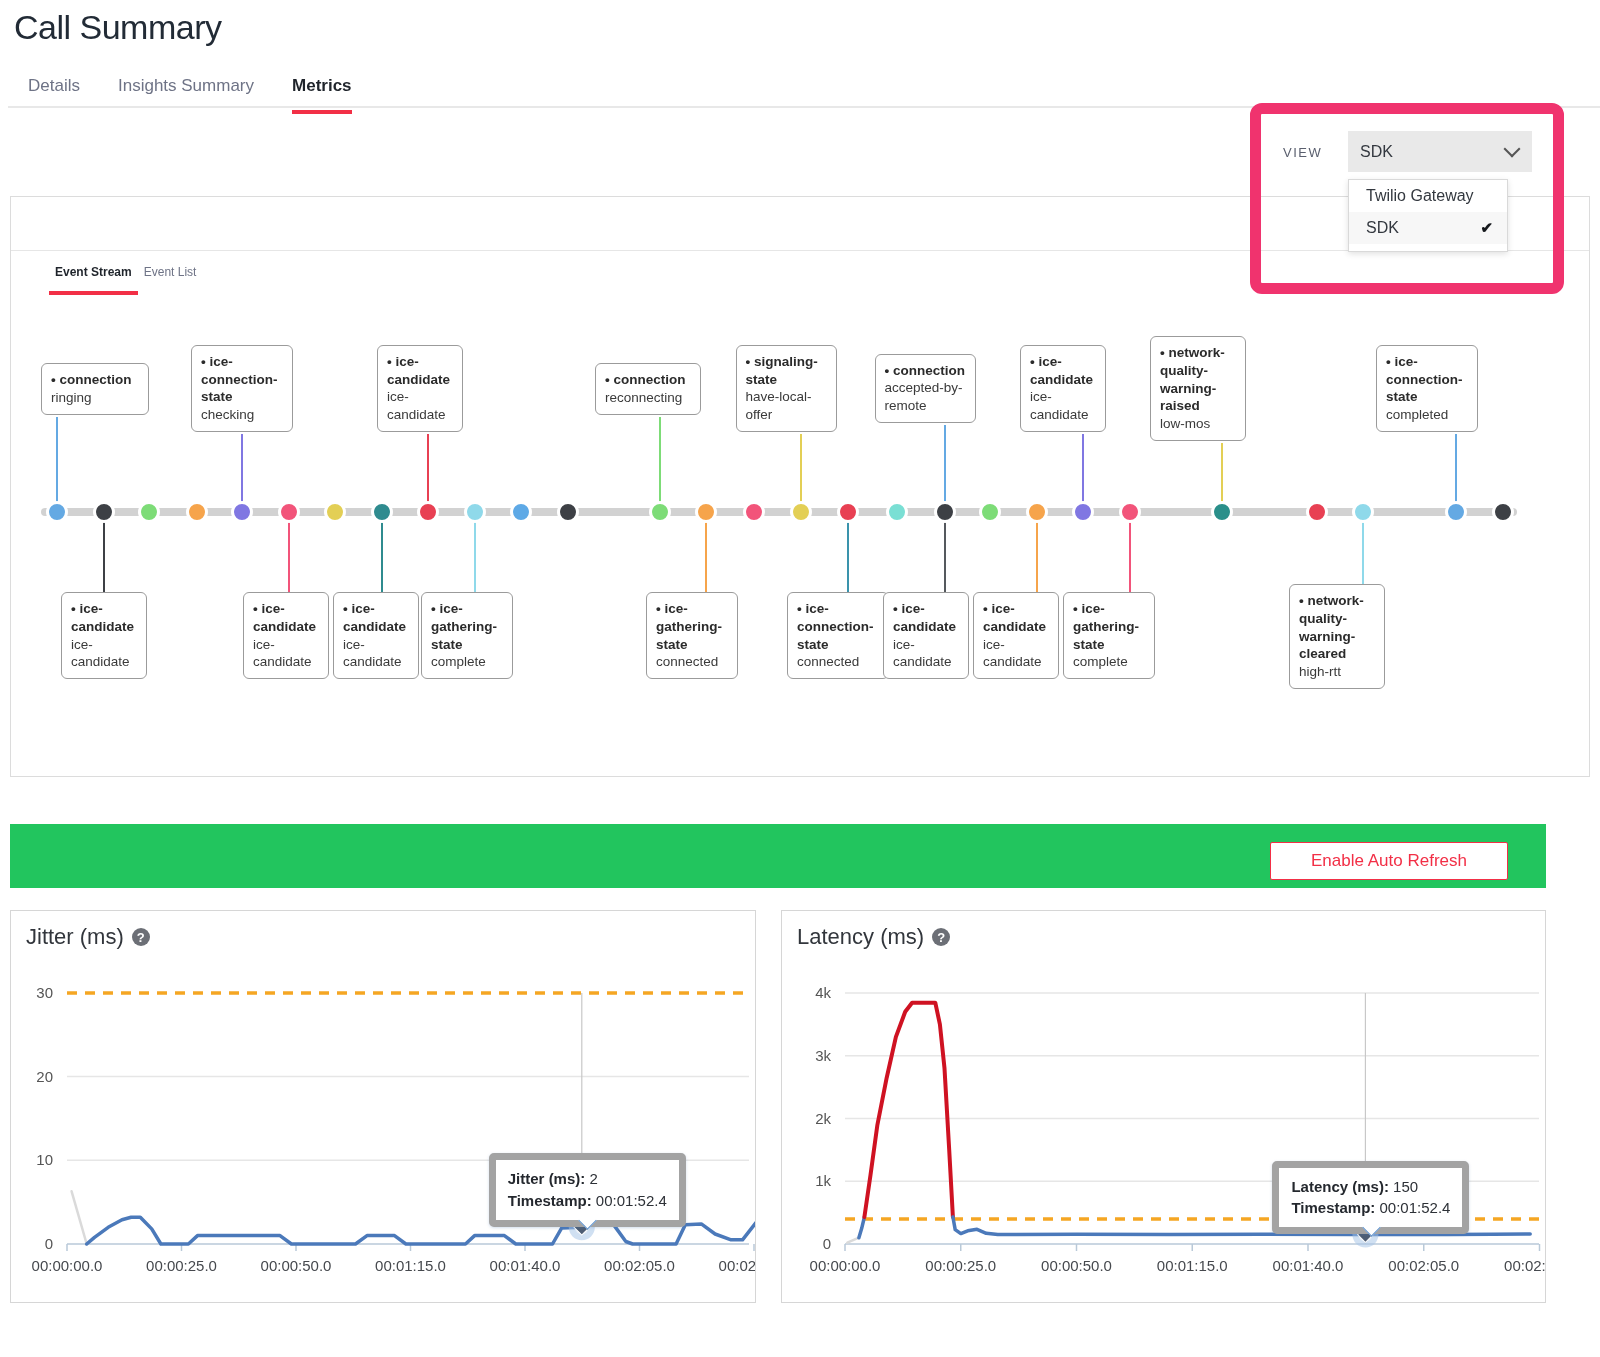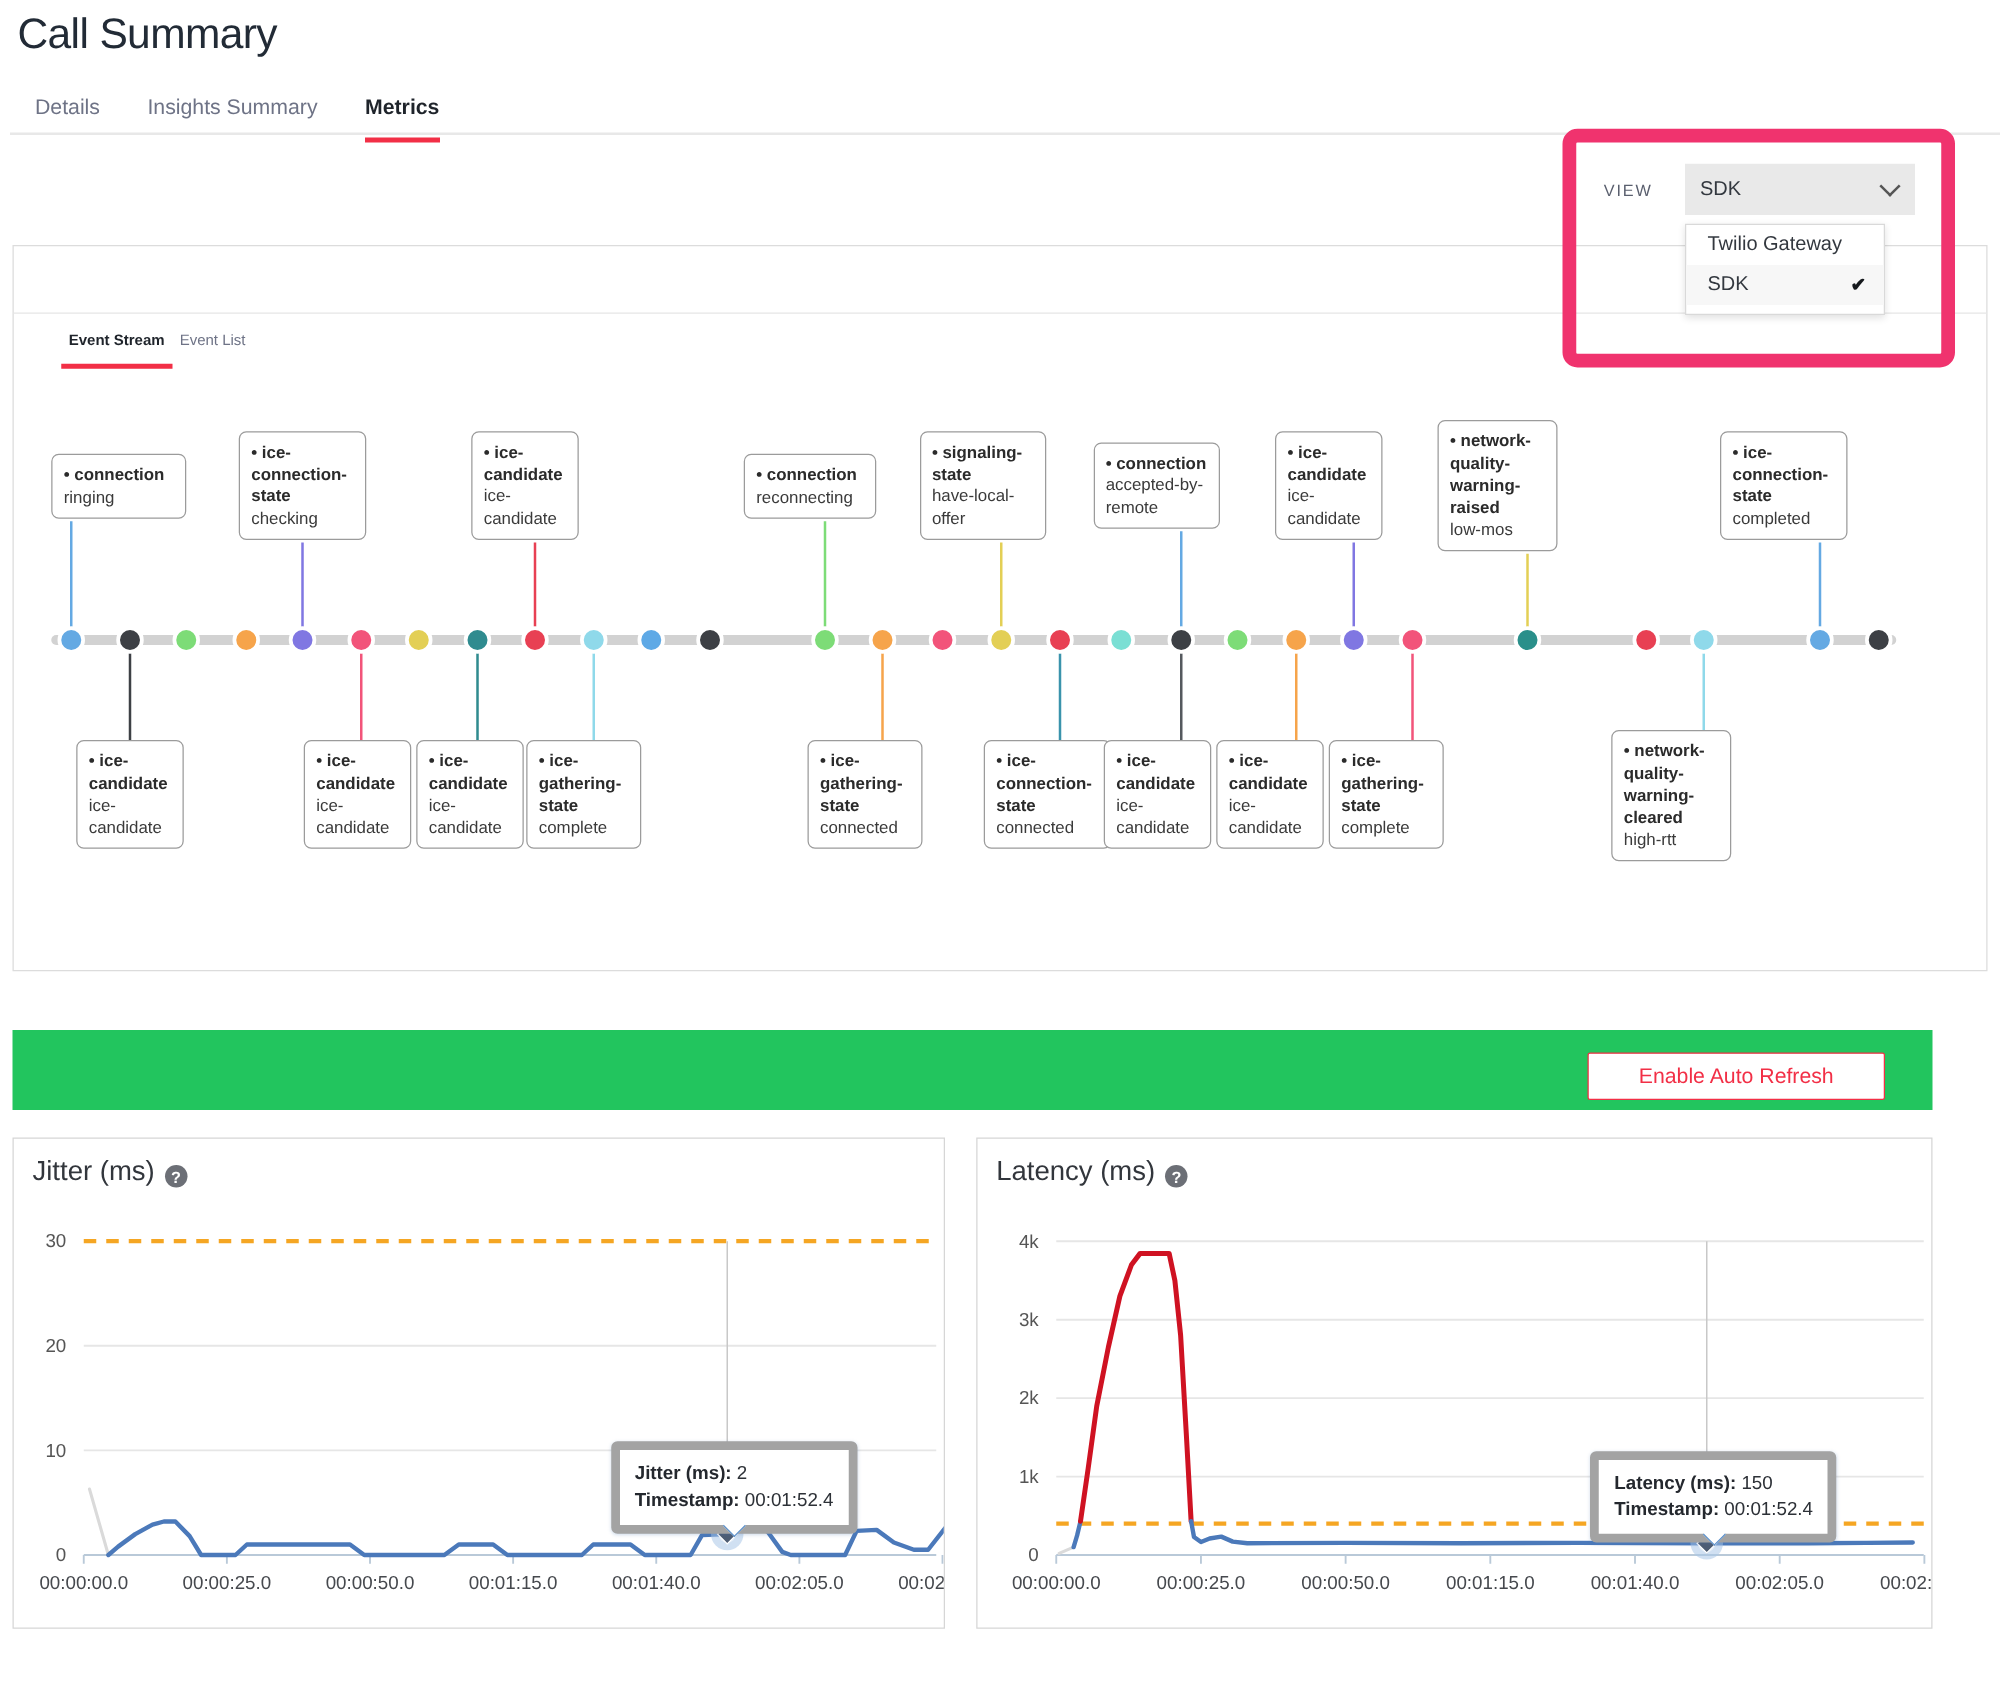--- a/index.html
+++ b/index.html
@@ -49,21 +49,21 @@
   .refresh-bar{left:10px;top:824px;width:1536px;height:64px;background:#22c55e;}
   .refresh-btn{position:absolute;right:38px;top:18px;width:236px;height:36px;background:#fff;
                border:1px solid #F22F46;color:#F22F46;font-size:17px;display:flex;
                align-items:center;justify-content:center;cursor:pointer;border-radius:2px;
                font-family:"Liberation Sans",sans-serif;}
 
   
   .chart-panel{border:1px solid #d6d6d6;background:#fff;box-sizing:border-box;overflow:hidden;}
   #jitter-panel{left:10px;top:910px;width:746px;height:393px;}
   #latency-panel{left:781px;top:910px;width:765px;height:393px;}
-  .chart-title-row{position:absolute;left:15px;top:13px;display:flex;align-items:flex-end;gap:8px;z-index:5;}
+  .chart-title-row{position:absolute;left:15px;top:13px;display:flex;align-items:center;gap:8px;z-index:5;}
   .chart-title{font-size:22px;color:#32363c;}
   .help-icon{width:18px;height:18px;border-radius:50%;background:#6c6f76;color:#fff;
              font-size:13px;font-weight:bold;display:flex;align-items:center;justify-content:center;cursor:pointer;}
   .chart-body{position:absolute;left:0;top:0;width:100%;height:100%;}
   .tooltip{position:absolute;background:#fff;border:7px solid #a3a3a3;border-radius:5px;
            padding:8px 12px;font-size:15px;line-height:1.45;color:#2d3137;z-index:6;
            box-shadow:0 1px 3px rgba(70,120,180,.25);white-space:nowrap;}
   .tooltip b{color:#24282e;}
   .tt-pointer{position:absolute;bottom:-7px;width:12px;height:12px;background:#fff;
               border-right:1px solid #5b8fc9;border-bottom:1px solid #5b8fc9;transform:rotate(45deg);}

